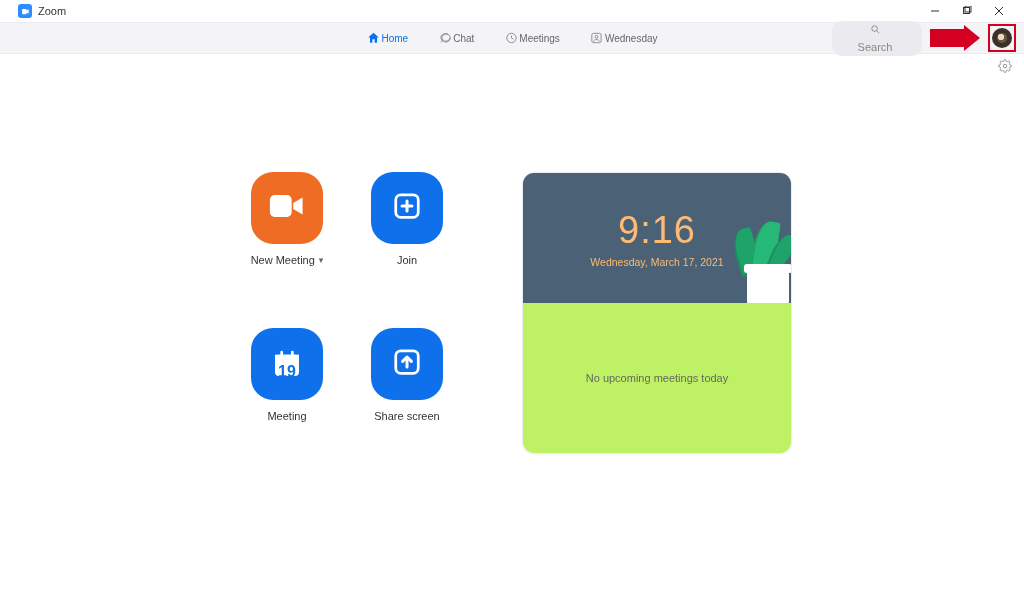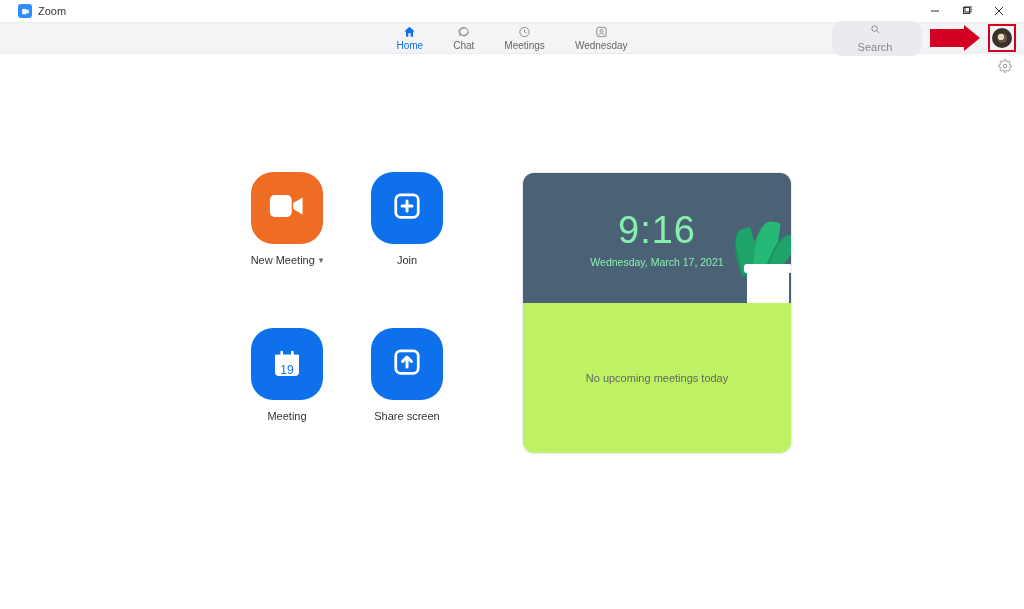--- a/index.html
+++ b/index.html
@@ -10,21 +10,21 @@
     .titlebar-left { display: flex; align-items: center; gap: 6px; }
     .zoom-app-icon { width: 14px; height: 14px; background: #2d8cff; border-radius: 3px; display: flex; align-items: center; justify-content: center; }
     .zoom-app-icon svg { width: 9px; height: 9px; }
     .window-title { font-size: 11px; color: #333; }
     .window-controls { display: flex; gap: 18px; align-items: center; }
     .win-btn { cursor: default; width: 14px; height: 14px; display: flex; align-items: center; justify-content: center; color: #333; font-size: 11px; }
 
     
     .topnav { height: 32px; background: #f4f4f7; border-top: 1px solid #ececf0; border-bottom: 1px solid #ececf0; display: flex; align-items: center; position: relative; }
     .nav-tabs { position: absolute; left: 50%; transform: translateX(-50%); display: flex; gap: 30px; align-items: center; height: 100%; }
-    .nav-tab { display: flex; flex-direction: column; align-items: center; gap: 1px; cursor: default; color: #666; font-size: 10px; }
+    .nav-tab { display: flex; flex-direction: row; align-items: center; gap: 1px; cursor: default; color: #666; font-size: 10px; }
     .nav-tab.active { color: #0e71eb; }
     .nav-tab-icon { display: flex; align-items: center; justify-content: center; height: 14px; }
     .nav-right { margin-left: auto; display: flex; align-items: center; gap: 8px; padding-right: 8px; }
 
     .search-box { display: flex; align-items: center; gap: 6px; background: #ebebef; border-radius: 11px; padding: 3px 12px 3px 8px; width: 90px; color: #888; font-size: 11px; flex-direction: column; }
     .search-box svg { width: 11px; height: 11px; }
 
     .arrow-annotation { width: 50px; height: 22px; display: flex; align-items: center; }
     .arrow-body { width: 34px; height: 18px; background: #d40022; }
     .arrow-head { width: 0; height: 0; border-top: 13px solid transparent; border-bottom: 13px solid transparent; border-left: 16px solid #d40022; }
@@ -43,21 +43,21 @@
     .action-grid { display: grid; grid-template-columns: 110px 110px; column-gap: 10px; row-gap: 30px; }
     .action { display: flex; flex-direction: column; align-items: center; gap: 10px; }
     .action-tile { width: 72px; height: 72px; border-radius: 22px; display: flex; align-items: center; justify-content: center; cursor: default; }
     .tile-orange { background: #ef6c24; }
     .tile-blue { background: #0e71eb; }
     .action-label { font-size: 11px; color: #333; display: flex; align-items: center; gap: 4px; }
     .caret-down { font-size: 9px; color: #666; }
 
     
     .dashboard-card { width: 270px; border: 1px solid #ececf0; border-radius: 12px; overflow: hidden; box-shadow: 0 1px 2px rgba(0,0,0,0.03); }
-    .card-hero { height: 130px; background: #4a6176; position: relative; display: flex; flex-direction: column; align-items: center; justify-content: center; color: #86efac; overflow: hidden; }
+    .card-hero { height: 130px; background: #4a6176; position: relative; display: flex; flex-direction: column; align-items: center; justify-content: center; color: #fdba74; overflow: hidden; }
     .clock { font-size: 38px; font-weight: 300; letter-spacing: 1px; }
     .date { font-size: 10.5px; margin-top: 4px; }
     .plant { position: absolute; right: -4px; bottom: -4px; width: 70px; height: 95px; }
     .pot { position: absolute; bottom: 0; right: 6px; width: 42px; height: 36px; background: #fff; border-radius: 3px 3px 6px 6px; }
     .pot::before { content: ""; position: absolute; top: -7px; left: -3px; width: 48px; height: 9px; background: #fff; border-radius: 3px; }
     .leaf { position: absolute; background: #1ea36a; border-radius: 60% 8% 60% 8%; }
     .leaf::after { content: ""; position: absolute; inset: 0; border-radius: inherit; box-shadow: inset 2px -2px 0 0 rgba(0,0,0,0.12); }
     .leaf.l1 { width: 22px; height: 46px; bottom: 32px; right: 38px; transform: rotate(-16deg); }
     .leaf.l2 { width: 24px; height: 56px; bottom: 30px; right: 18px; transform: rotate(8deg); background: #26b876; }
     .leaf.l3 { width: 18px; height: 38px; bottom: 36px; right: 4px; transform: rotate(24deg); }
@@ -201,21 +201,21 @@
 
     <div class="action">
       <div class="action-tile tile-blue">
         <span class="tile-icon-white" style="position:relative;display:flex;align-items:center;justify-content:center;">
           <svg width="32" height="32" viewBox="0 0 24 24" fill="#fff">
               <rect x="3" y="5" width="18" height="16" rx="3"></rect>
               <rect x="3" y="5" width="18" height="5" fill="#fff"></rect>
               <line x1="8" y1="3" x2="8" y2="7" stroke="#fff" stroke-width="2" stroke-linecap="round"></line>
               <line x1="16" y1="3" x2="16" y2="7" stroke="#fff" stroke-width="2" stroke-linecap="round"></line>
             </svg>
-          <span style="position:absolute;top:15px;font-size:12px;font-weight:400;color:#0e71eb;">19</span>
+          <span style="position:absolute;top:15px;font-size:16px;font-weight:700;color:#0e71eb;">19</span>
         </span>
       </div>
       <span class="action-label">Meeting</span>
     </div>
 
     <div class="action">
       <div class="action-tile tile-blue">
         <span class="tile-icon-white">
           <svg width="30" height="30" viewBox="0 0 24 24" fill="none">
               <rect x="3" y="3" width="18" height="18" rx="4" fill="none" stroke="#fff" stroke-width="2.2"></rect>

